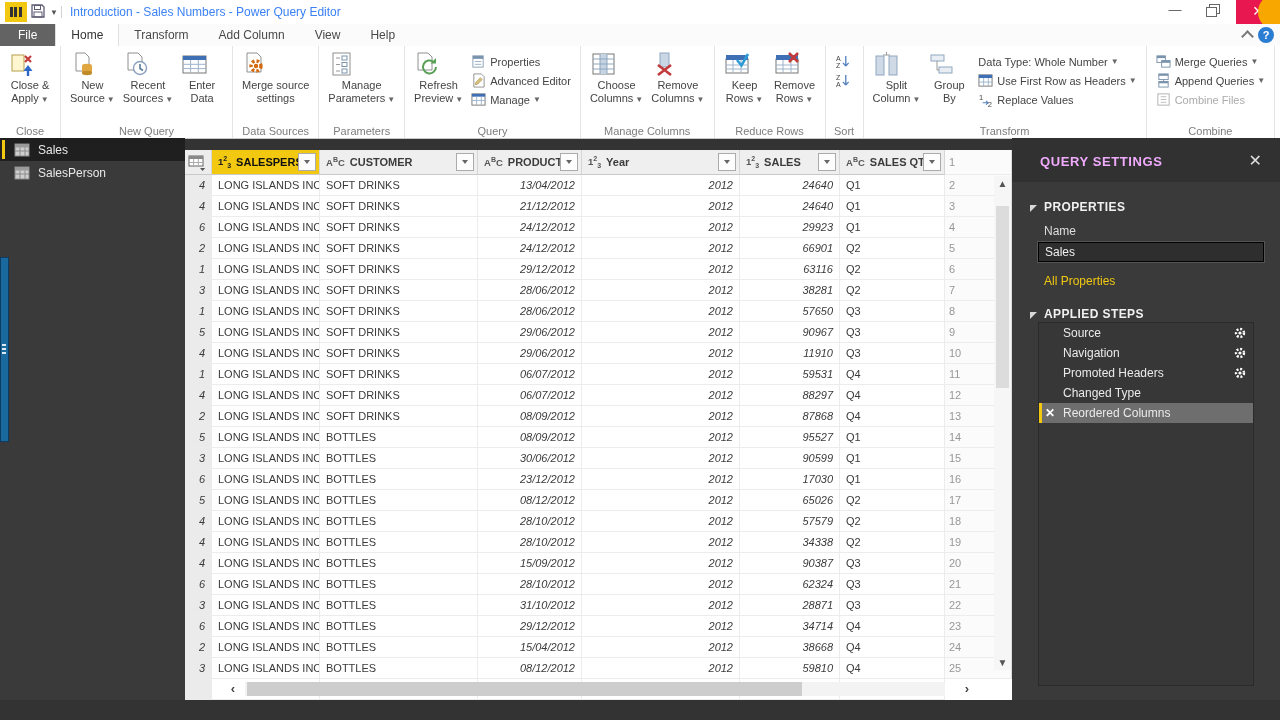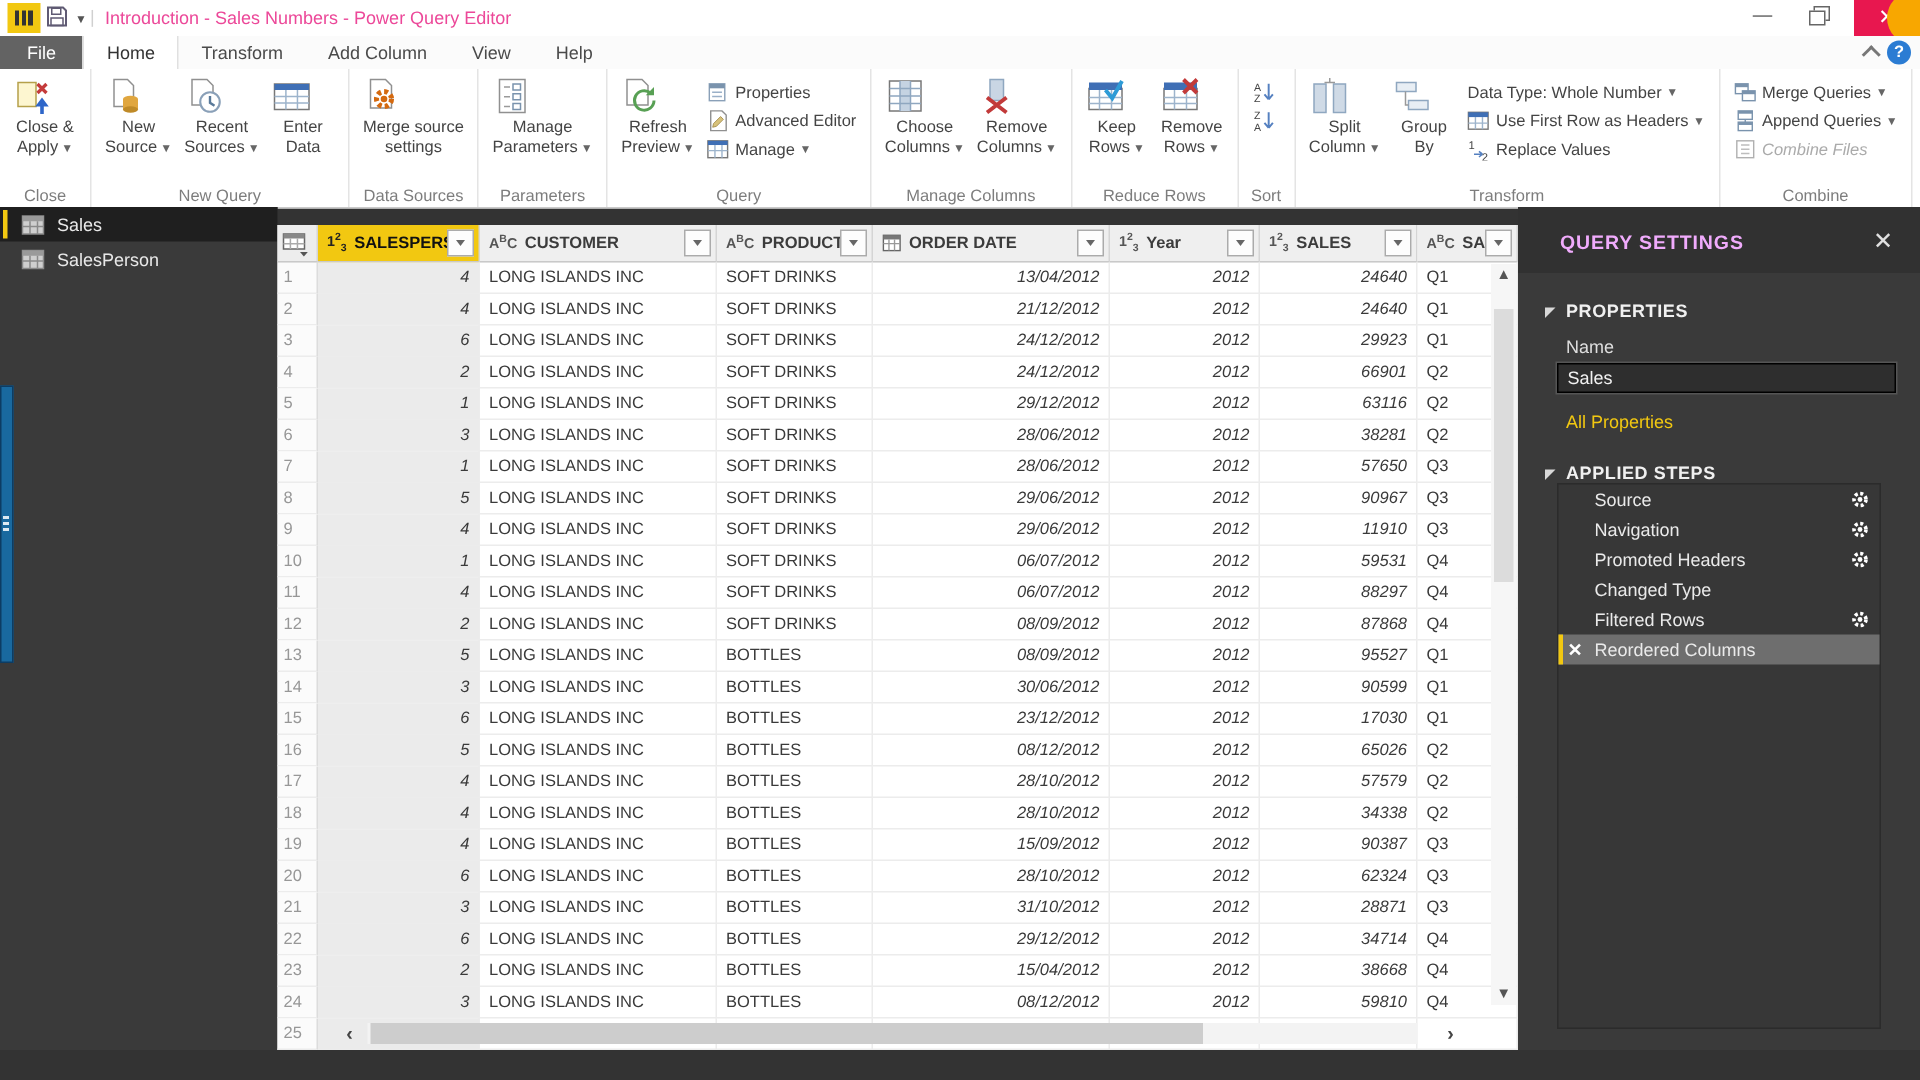--- a/index.html
+++ b/index.html
@@ -7,21 +7,21 @@
        font-family:"Liberation Sans",sans-serif;-webkit-font-smoothing:antialiased;}
   
   .titlebar{position:absolute;left:0;top:0;width:100%;height:24px;background:#fff;}
   .app-ico{position:absolute;left:5px;top:2px;width:22px;height:20px;background:#f2c811;
            display:flex;align-items:center;justify-content:center;}
   .app-ico i{display:block;width:12px;height:10px;background:
      linear-gradient(90deg,#333 0 3px,transparent 3px 4.5px,#333 4.5px 7.5px,transparent 7.5px 9px,#333 9px 12px);}
   .save-ico{position:absolute;left:31px;top:4px;}
   .qat-caret{position:absolute;left:50px;top:8px;font-size:8px;color:#555;}
   .tb-sep{position:absolute;left:60px;top:4px;color:#d0d0d0;font-size:12px;}
-  .tb-title{position:absolute;left:70px;top:5px;font-size:12px;color:#ec4899;white-space:nowrap;}
+  .tb-title{position:absolute;left:70px;top:5px;font-size:12px;color:#3b82f6;white-space:nowrap;}
   .win-min{position:absolute;left:1160px;top:0;width:30px;height:24px;color:#555;text-align:center;line-height:20px;font-size:13px;}
   .win-restore{position:absolute;left:1196px;top:0;width:30px;height:24px;}
   .win-restore b{position:absolute;left:10px;top:7px;width:9px;height:8px;border:1px solid #666;background:#fff;}
   .win-restore u{position:absolute;left:13px;top:4px;width:9px;height:8px;border:1px solid #666;background:#fff;}
   .win-close{position:absolute;left:1236px;top:0;width:44px;height:24px;background:#e8174f;color:#fff;
              text-align:center;line-height:22px;font-size:14px;}
   .click-blob{position:absolute;left:1258px;top:-6px;width:36px;height:36px;border-radius:50%;background:#f8a700;}
   
   .menubar{position:absolute;left:0;top:24px;width:100%;height:22px;background:#fbfbfb;border-bottom:1px solid #ececec;}
   .mtab{float:left;height:34px;line-height:22px;padding:0 15px;font-size:12px;color:#4a4a4a;}
@@ -37,21 +37,21 @@
   .rgroup{position:relative;border-right:1px solid #e4e4e4;padding:2px 5px 13px 5px;display:flex;align-items:flex-start;}
   .rg-label{position:absolute;left:0;right:0;bottom:1px;text-align:center;font-size:11px;color:#7d7d7d;white-space:nowrap;}
   .rbtn{display:flex;flex-direction:column;padding:3px 4px 0 4px;min-width:42px;}
   .rbtn .ric{width:27px;height:27px;margin-bottom:1px;}
   .rbtn .ric svg{width:27px;height:27px;}
   .rlab{font-size:11px;line-height:12.5px;color:#444;text-align:center;white-space:nowrap;}
   .rstack{display:flex;flex-direction:column;justify-content:flex-start;padding-top:4px;}
   .rsmall{display:flex;align-items:center;height:19px;font-size:11px;color:#444;white-space:nowrap;padding:0 4px;}
   .rsmall .sic{width:15px;height:15px;margin-right:4px;flex:0 0 15px;}
   .rsmall .sic svg{width:15px;height:15px;}
-  .rsmall.disabled{color:#ababab;font-style:italic;}
+  .rsmall.disabled{color:#ababab;}
   .caret{font-size:8px;color:#666;margin-left:3px;}
   .rlab .caret{margin-left:2px;}
   
   .queries{position:absolute;left:0;top:138px;width:185px;bottom:20px;background:#3a3a3a;color:#e8e8e8;}
   .q-head{position:relative;height:34px;padding:10px 0 0 16px;font-size:13.5px;font-weight:bold;color:#f2f2f2;}
   .q-collapse{position:absolute;right:14px;top:10px;font-size:13px;font-weight:bold;color:#e0e0e0;}
   .q-item{position:relative;height:23px;display:flex;align-items:center;padding-left:14px;font-size:12px;}
   .q-item .bar{position:absolute;left:2px;top:2px;bottom:2px;width:3px;background:transparent;}
   .q-item.sel{background:#1f1f1f;}
   .q-item.sel .bar{background:#f2c811;}
@@ -460,31 +460,20 @@
           </span>
         </div>
         <div class="g-h">
           <span class="tpi">A<sup>B</sup>C</span>
           <span class="hlabel">PRODUCTS</span>
           <span class="fbtn">
             <i></i>
           </span>
         </div>
         <div class="g-h">
-          <span class="tpi"><svg viewBox="0 0 14 14">
-              <rect x="1" y="2" width="12" height="11" fill="#fff" stroke="#666"></rect>
-              <rect x="1" y="2" width="12" height="3" fill="#777"></rect>
-              <path d="M1 8h12M5 5v8M9 5v8" stroke="#999"></path>
-            </svg></span>
-          <span class="hlabel">ORDER DATE</span>
-          <span class="fbtn">
-            <i></i>
-          </span>
-        </div>
-        <div class="g-h">
           <span class="tpi">1<sup>2</sup><sub>3</sub></span>
           <span class="hlabel">Year</span>
           <span class="fbtn">
             <i></i>
           </span>
         </div>
         <div class="g-h">
           <span class="tpi">1<sup>2</sup><sub>3</sub></span>
           <span class="hlabel">SALES</span>
           <span class="fbtn">
@@ -744,28 +733,20 @@
           <span>Promoted Headers</span>
           <span class="gear"><svg viewBox="0 0 14 14">
               <circle cx="7" cy="7" r="4" fill="none" stroke="#fff" stroke-width="2.4" stroke-dasharray="2 1.7"></circle>
               <circle cx="7" cy="7" r="1.6" fill="#fff"></circle>
             </svg></span>
         </div>
         <div class="step">
           <span class="bar"></span>
           <span>Changed Type</span>
         </div>
-        <div class="step">
-          <span class="bar"></span>
-          <span>Filtered Rows</span>
-          <span class="gear"><svg viewBox="0 0 14 14">
-              <circle cx="7" cy="7" r="4" fill="none" stroke="#fff" stroke-width="2.4" stroke-dasharray="2 1.7"></circle>
-              <circle cx="7" cy="7" r="1.6" fill="#fff"></circle>
-            </svg></span>
-        </div>
         <div class="step sel">
           <span class="bar"></span>
           <span class="del">✕</span>
           <span>Reordered Columns</span>
         </div>
       </div>
   </div>
 
 </div>
 

